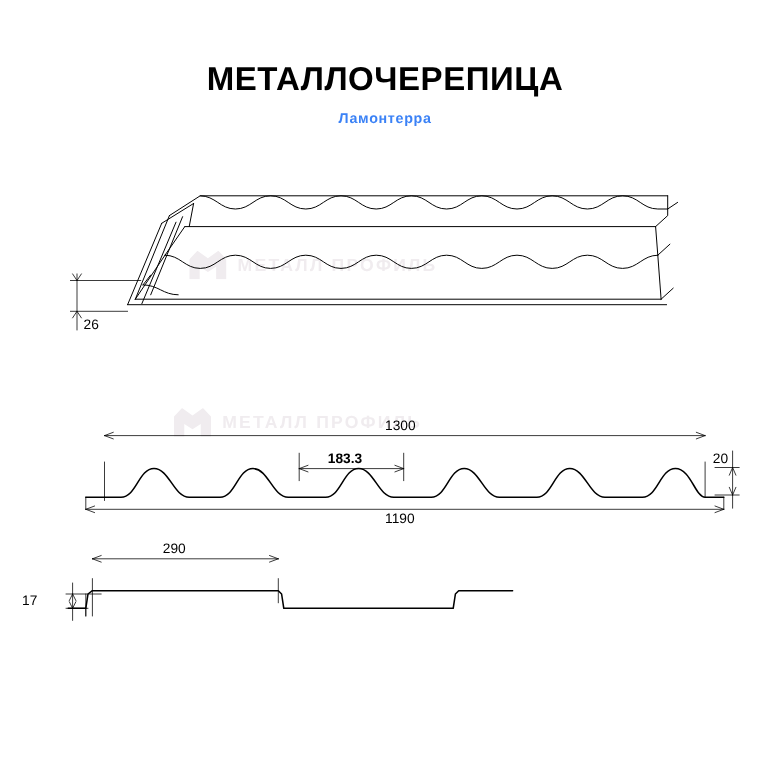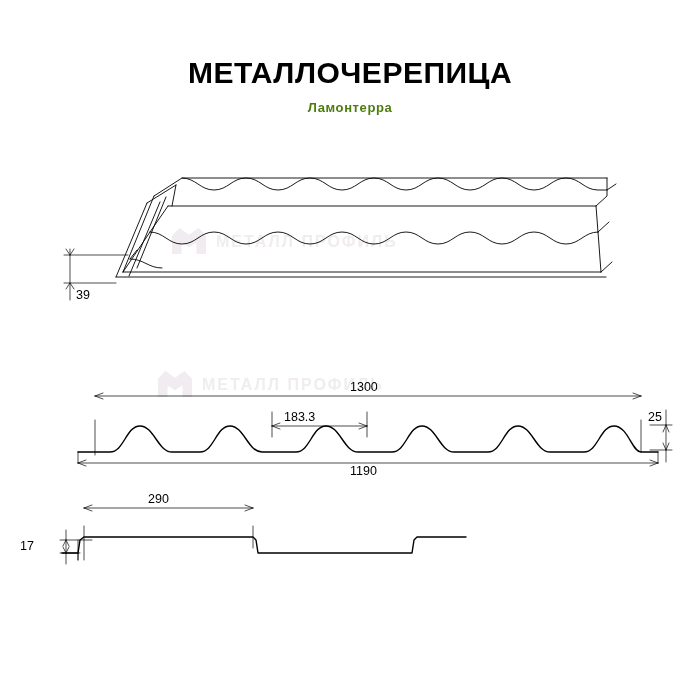--- a/index.html
+++ b/index.html
@@ -31,21 +31,21 @@
     font-size: 30px;
     font-weight: bold;
     letter-spacing: 0.5px;
     color: #000000;
     line-height: 34px;
   }
   .title-sub {
     font-size: 13px;
     font-weight: bold;
     letter-spacing: 0.6px;
-    color: #4d7c0f;
+    color: #3b82f6;
     margin-top: 10px;
   }
   svg.drawing {
     position: absolute;
     left: 0;
     top: 0;
     width: 700px;
     height: 700px;
   }
   .wm {
@@ -209,21 +209,21 @@
         </g>
 
         <path stroke-width="1.4" d="M62,553 L78,553 L80,540 L84,537
                  L253,537 L256,540 L258,553
                  L412,553 L414,540 L417,537
                  L466,537"></path>
       </g>
     </g>
   </svg>
 
-  <div class="dim-label" style="left:76px; top:288px;">39</div>
+  <div class="dim-label" style="left:76px; top:288px;">26</div>
   <div class="dim-label" style="left:350px; top:380px;">1300</div>
-  <div class="dim-label" style="left:284px; top:410px;">183.3</div>
+  <div class="dim-label" style="left:298px; top:410px;font-weight:bold;">183.3</div>
   <div class="dim-label" style="left:350px; top:464px;">1190</div>
-  <div class="dim-label" style="left:648px; top:410px;">25</div>
+  <div class="dim-label" style="left:648px; top:410px;">20</div>
   <div class="dim-label" style="left:148px; top:492px;">290</div>
   <div class="dim-label" style="left:20px; top:539px;">17</div>
 
 </div>
 
 </body></html>

